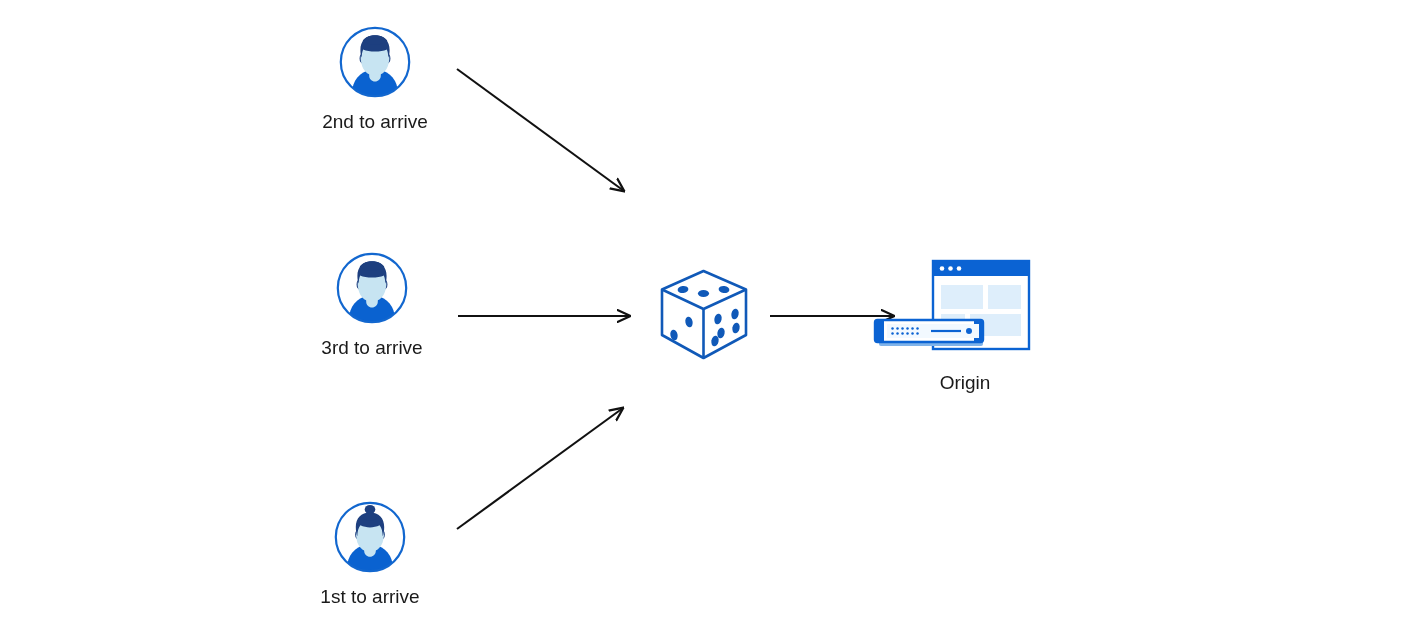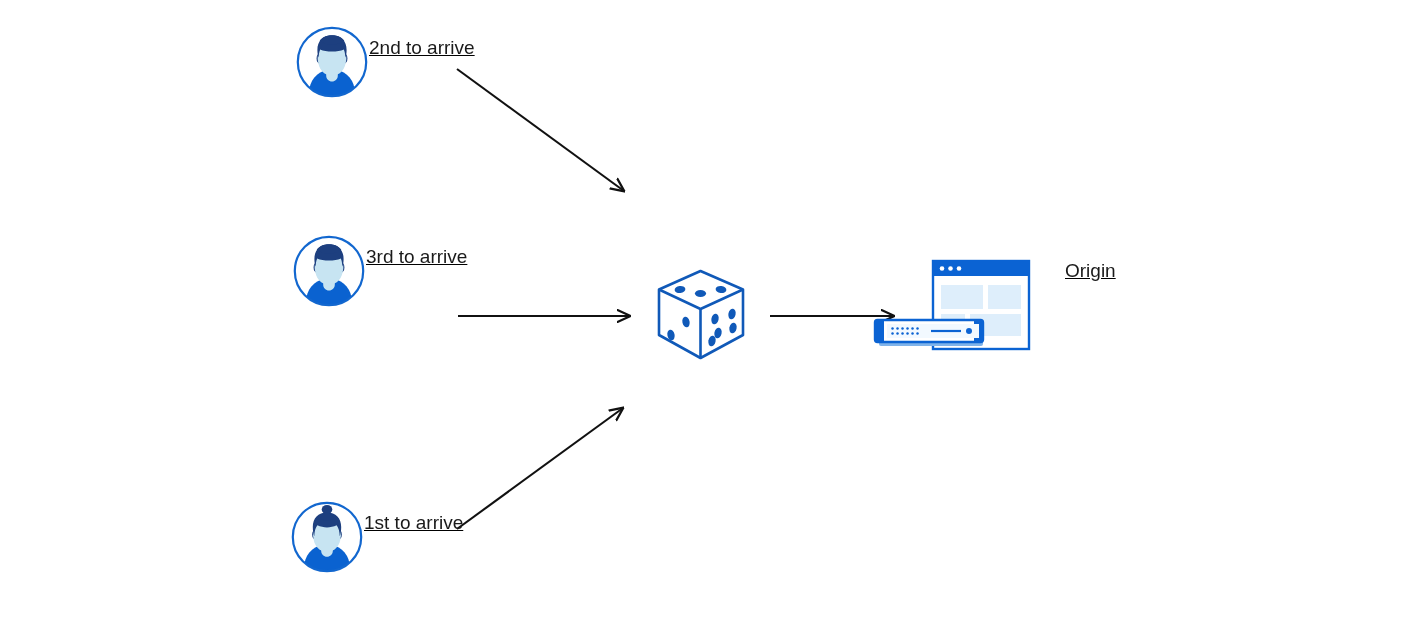--- a/index.html
+++ b/index.html
@@ -14,36 +14,36 @@
   #canvas {
     position: relative;
     width: 1405px;
     height: 633px;
     background: #ffffff;
     overflow: hidden;
   }
   .node {
     position: absolute;
     display: flex;
-    flex-direction: row;
-    text-decoration: underline;
+    flex-direction: column;
+    align-items: center;
   }
   .node-label {
     font-size: 19px;
     color: #1a1a1a;
     line-height: 1.2;
     white-space: nowrap;
     margin-top: 12px;
     font-family: "Liberation Sans", sans-serif;
   }
   .avatar-node { width: 160px; }
   .avatar-wrap { width: 74px; height: 74px; }
   .dice-node { width: 110px; }
   .origin-node { width: 200px; }
-  .origin-node .node-label { margin-top: 2px; }
+  .origin-node .node-label { margin-top: 10px; }
   svg.icon { display: block; overflow: visible; }
   #arrow-layer {
     position: absolute;
     left: 0;
     top: 0;
     width: 1405px;
     height: 633px;
     pointer-events: none;
   }
 </style>
@@ -88,21 +88,21 @@
           <path d="M37 11.5c-8.9 0-13.9 6.3-13.9 15.4v8.4c0 8.6 6.2 15.6 13.9 15.6s13.9-7 13.9-15.6v-8.4c0-9.1-5-15.4-13.9-15.4z" fill="#c7e4f2"></path>
           <path d="M37 10.2c-9.3 0-14.6 5.9-14.6 14.7 0 3.3 0.5 5.9 1.2 7.7 0.3-3.3 0.6-6.2 1.6-8.2 3 1.4 7.1 2.1 11.8 2.1 4.7 0 8.8-0.7 11.8-2.1 1 2 1.3 4.9 1.6 8.2 0.7-1.8 1.2-4.4 1.2-7.7 0-8.8-5.3-14.7-14.6-14.7z" fill="#1d3f7f"></path>
           <path d="M37 10.2c-5.6 0-9.8 2.1-12.3 5.6 3 2.4 7.3 3.7 12.3 3.7s9.3-1.3 12.3-3.7c-2.5-3.5-6.7-5.6-12.3-5.6z" fill="#1d3f7f"></path>
         </g>
         <circle cx="37" cy="37" r="34.2" fill="none" stroke="#1267cf" stroke-width="2.2"></circle>
       </svg>
     </div>
     <div class="node-label">2nd to arrive</div>
   </div>
 
-  <div class="node avatar-node" style="left:292px; top:234px;">
+  <div class="node avatar-node" style="left:292px; top:251px;">
     <div class="avatar-wrap">
       <svg class="icon" width="74" height="74" viewBox="0 0 74 74">
         <defs>
           <clipPath id="clipB">
               <circle cx="37" cy="37" r="34.2"></circle>
             </clipPath>
         </defs>
         <circle cx="37" cy="37" r="34.2" fill="#ffffff"></circle>
         <g clip-path="url(#clipB)">
           <path d="M37 44.5c-11.6 0-20.6 7.4-22.6 19.3-0.6 3.6-0.8 6.5-0.8 10h46.8c0-3.5-0.2-6.4-0.8-10C57.6 51.9 48.6 44.5 37 44.5z" fill="#0a62d0"></path>

